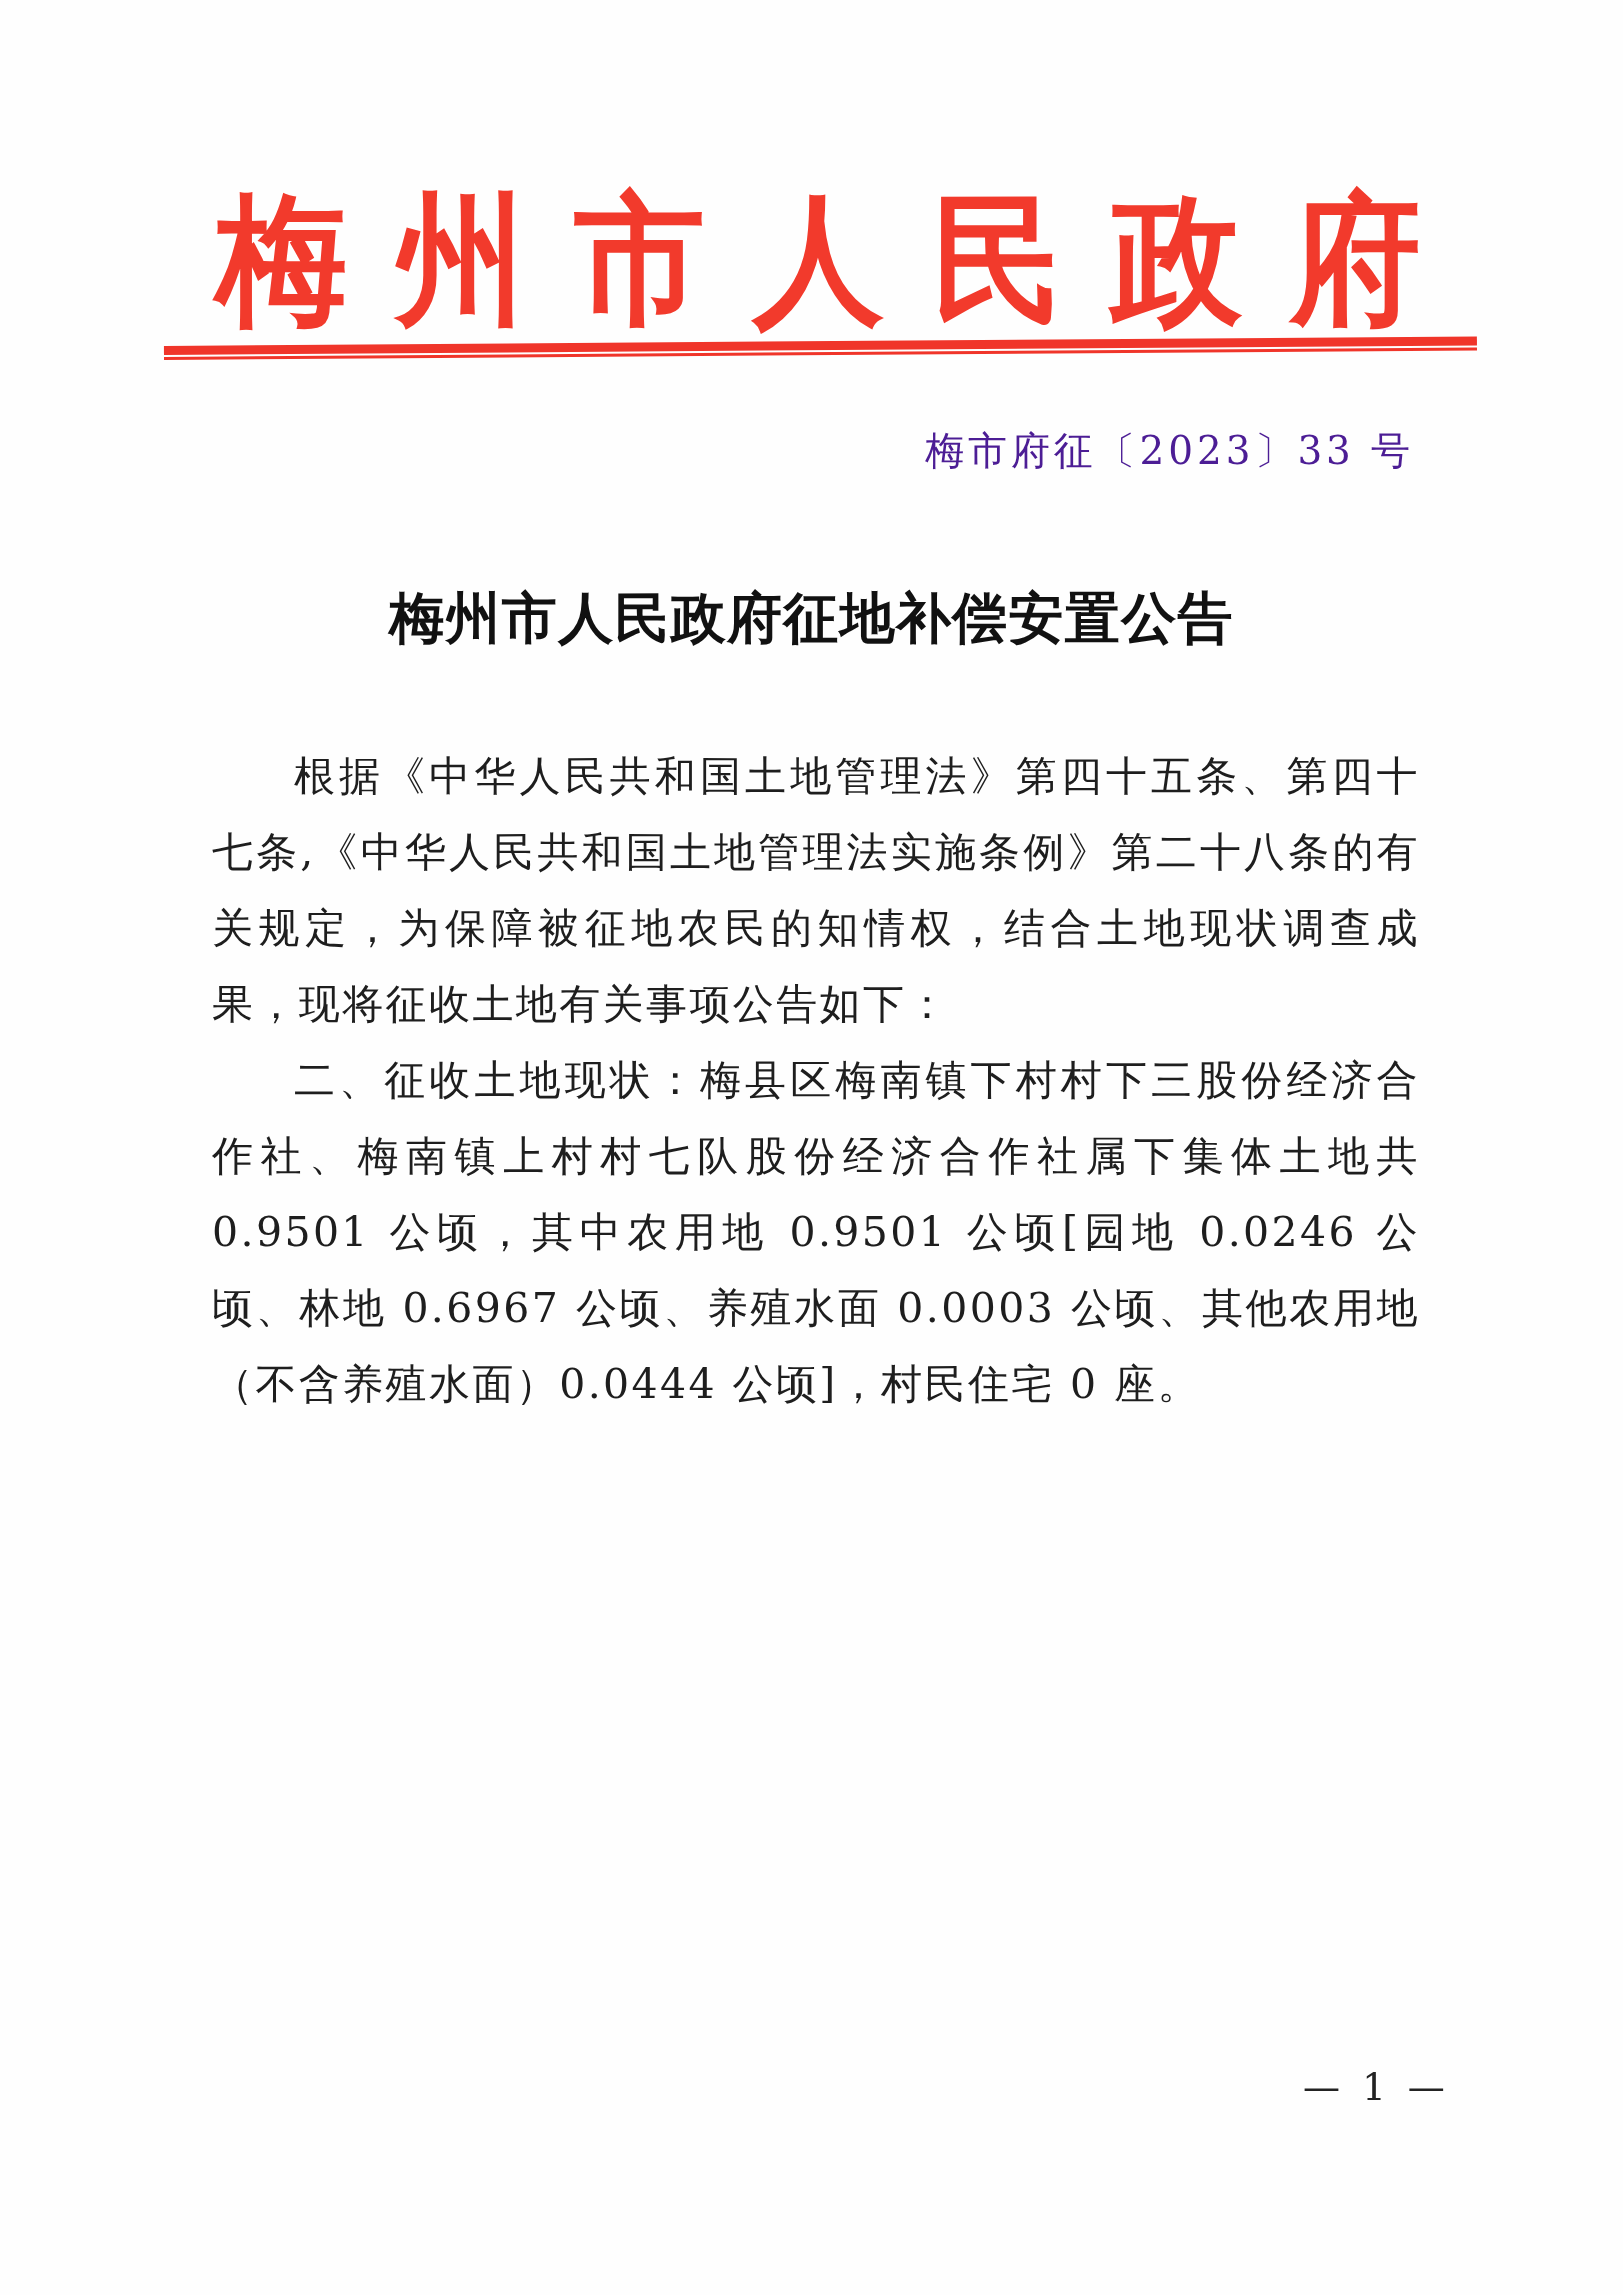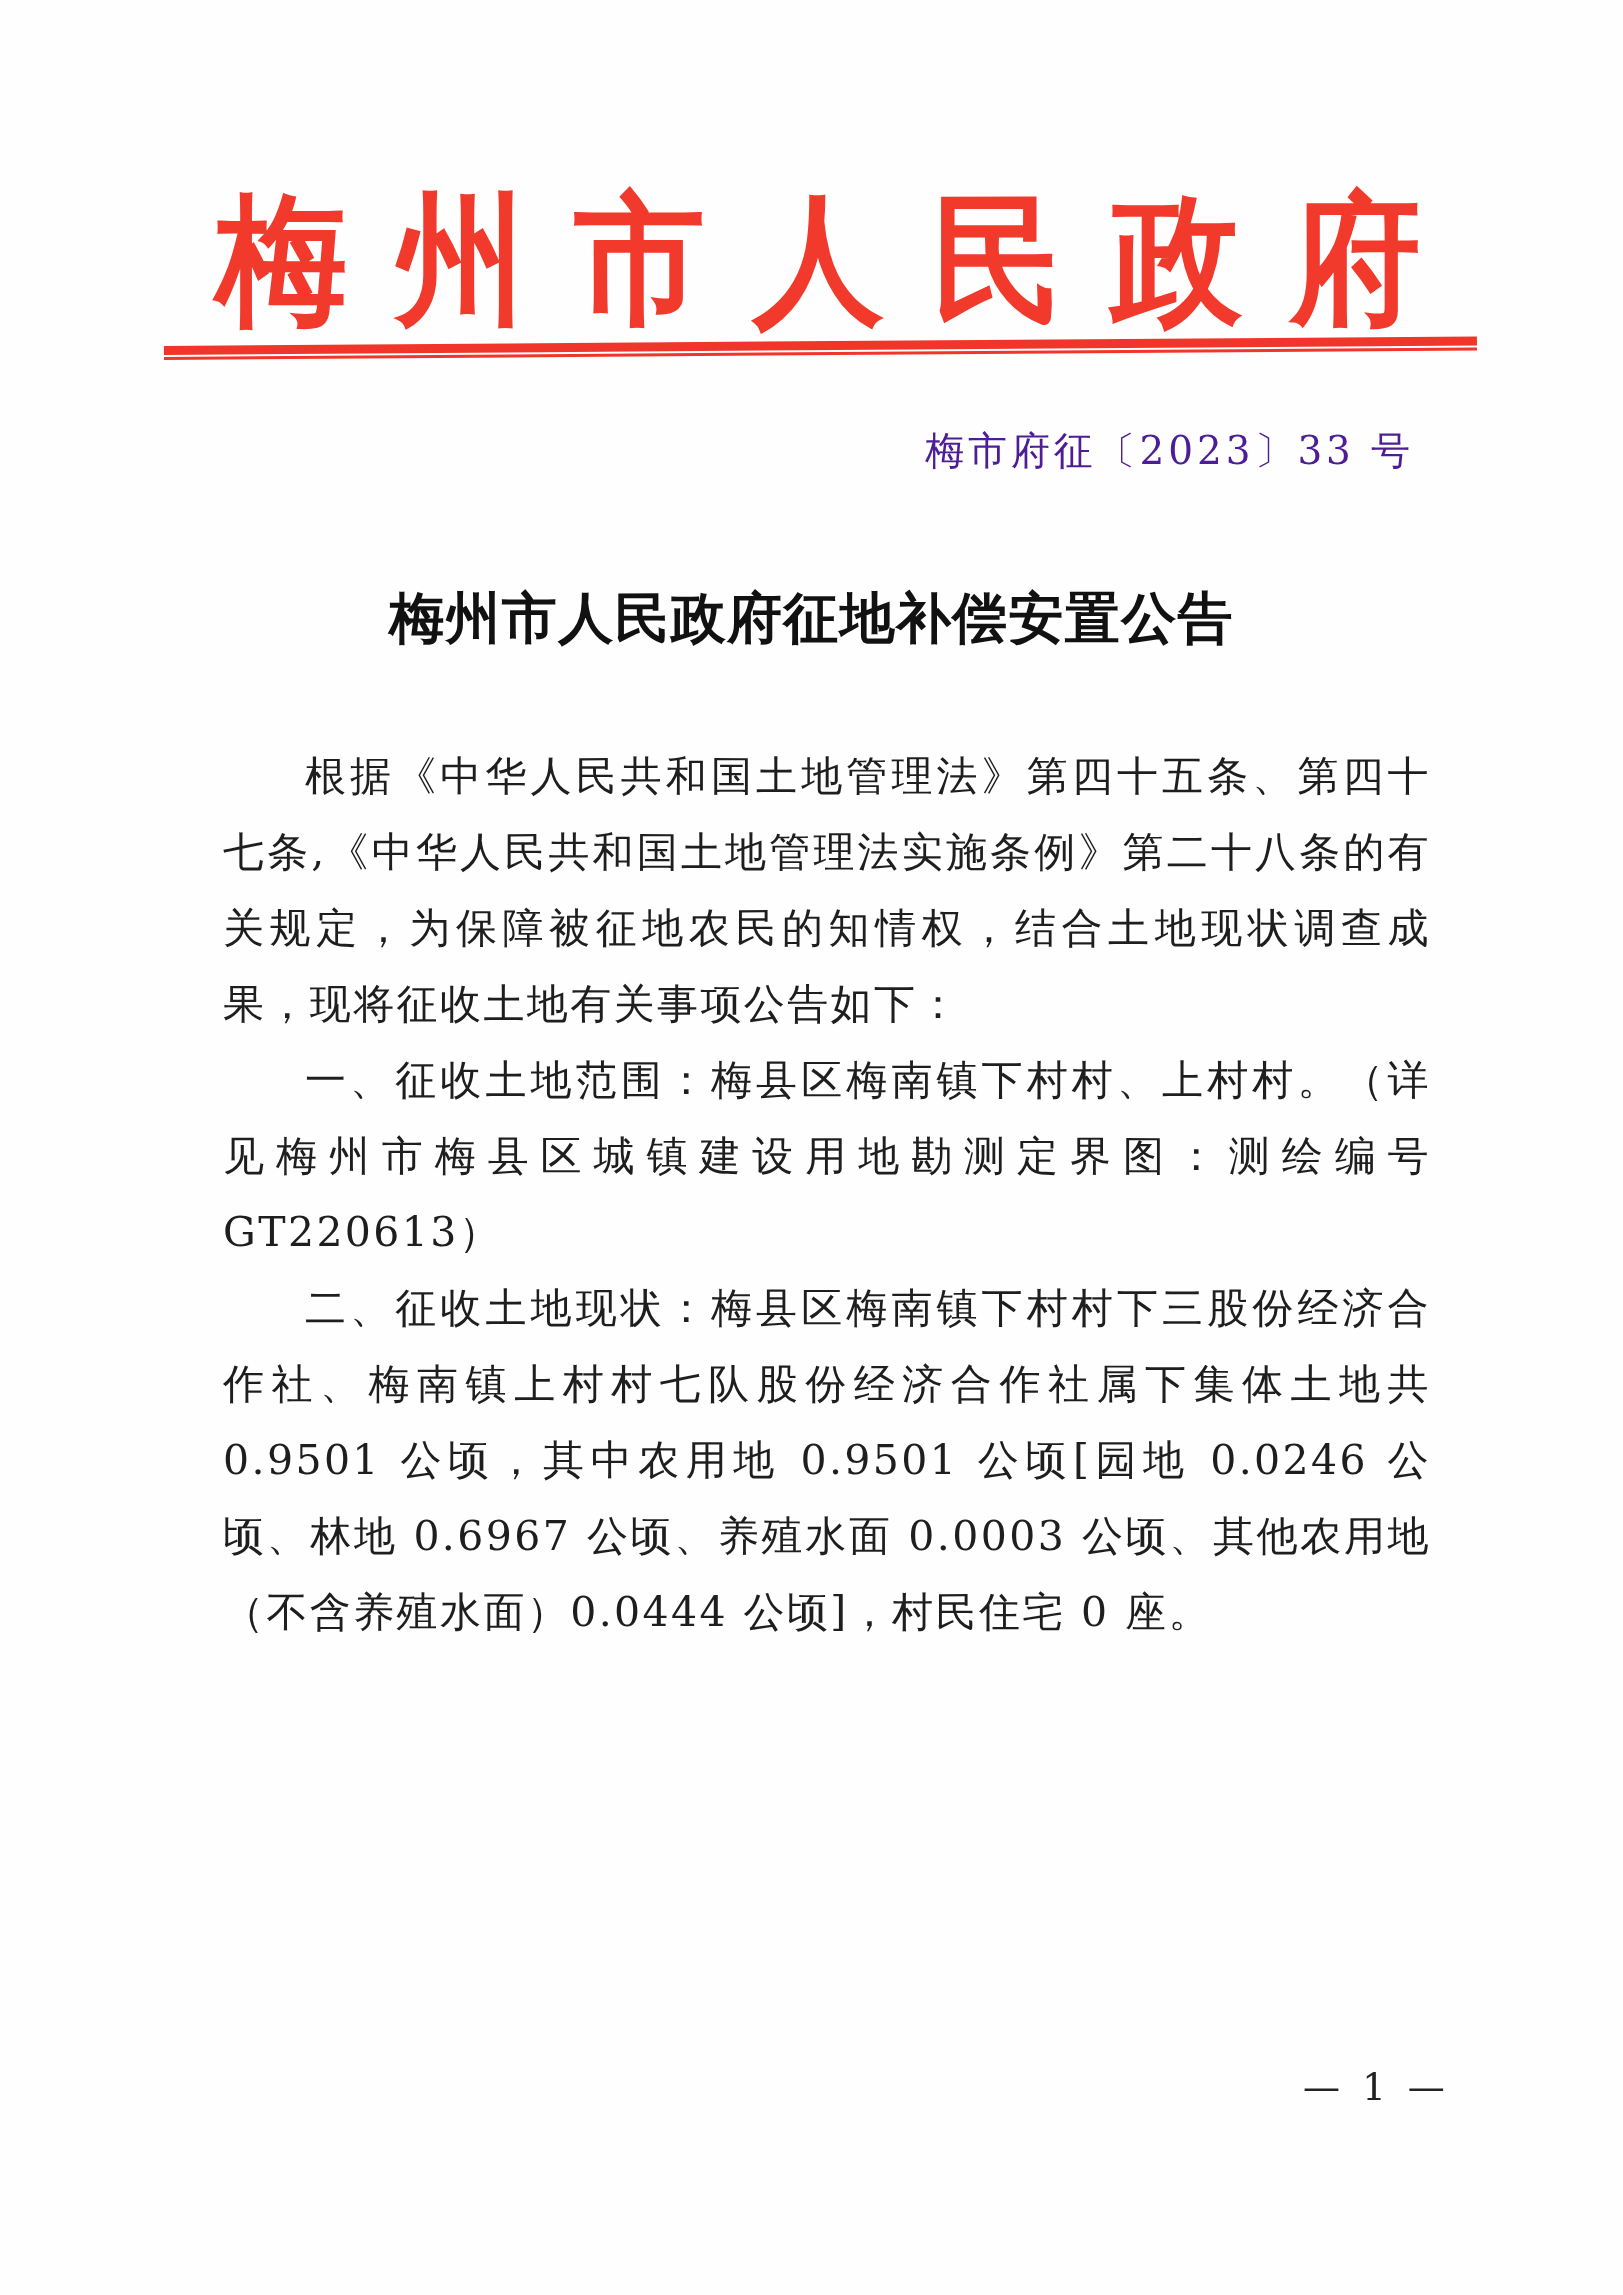--- a/index.html
+++ b/index.html
@@ -91,21 +91,21 @@
       font-weight: bold;
       font-size: 55px;
       line-height: 79px;
       letter-spacing: 1.3px;
       color: #111;
     }
 
     
     .body-text {
       position: absolute;
-      left: 223px;
+      left: 212px;
       top: 738px;
       width: 1208px;
       font-size: 41px;
       line-height: 76px;
       letter-spacing: 2.4px;
       color: #1e1e1e;
       text-align: justify;
     }
     .body-text p {
       margin: 0;
@@ -143,20 +143,19 @@
     <div class="thick"></div>
     <div class="thin"></div>
   </div>
 
   <div class="doc-number">梅市府征〔2023〕33 号</div>
 
   <div class="notice-title">梅州市人民政府征地补偿安置公告</div>
 
   <div class="body-text">
     <p>根据《中华人民共和国土地管理法》第四十五条、第四十七条,《中华人民共和国土地管理法实施条例》第二十八条的有关规定，为保障被征地农民的知情权，结合土地现状调查成果，现将征收土地有关事项公告如下：</p>
-    <p>一、征收土地范围：梅县区梅南镇下村村、上村村。（详见梅州市梅县区城镇建设用地勘测定界图：测绘编号 GT220613）</p>
     <p>二、征收土地现状：梅县区梅南镇下村村下三股份经济合作社、梅南镇上村村七队股份经济合作社属下集体土地共 0.9501 公顷，其中农用地 0.9501 公顷[园地 0.0246 公顷、林地 0.6967 公顷、养殖水面 0.0003 公顷、其他农用地（不含养殖水面）0.0444 公顷]，村民住宅 0 座。</p>
   </div>
 
   <div class="page-number">— 1 —</div>
 
 </div>
 
 
 </body></html>

